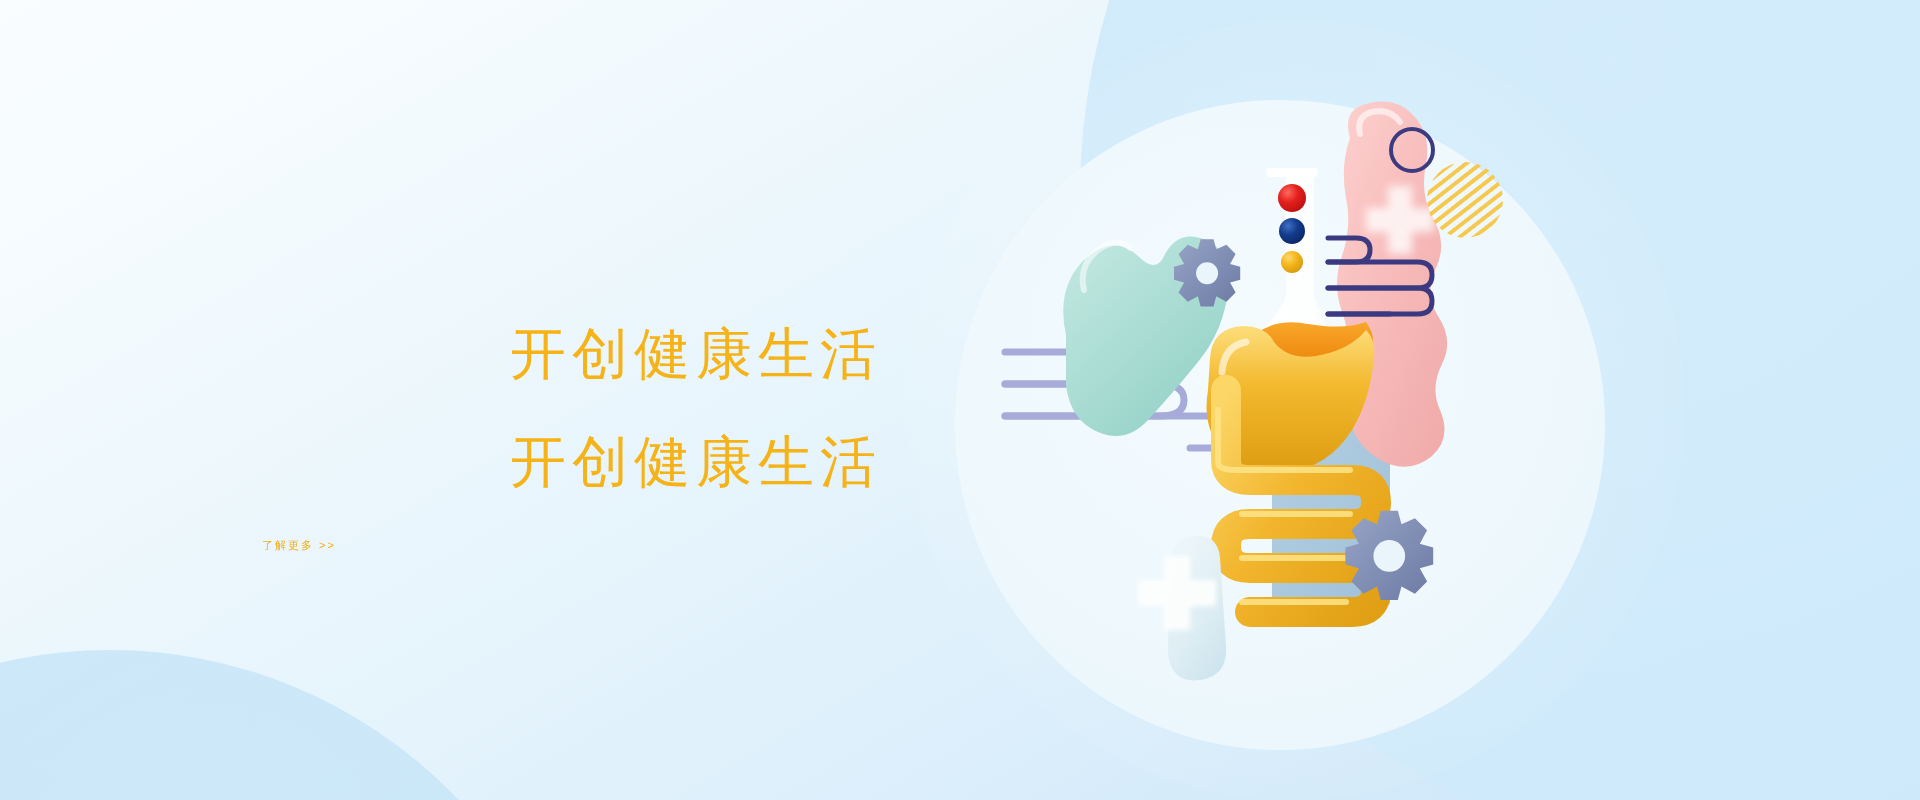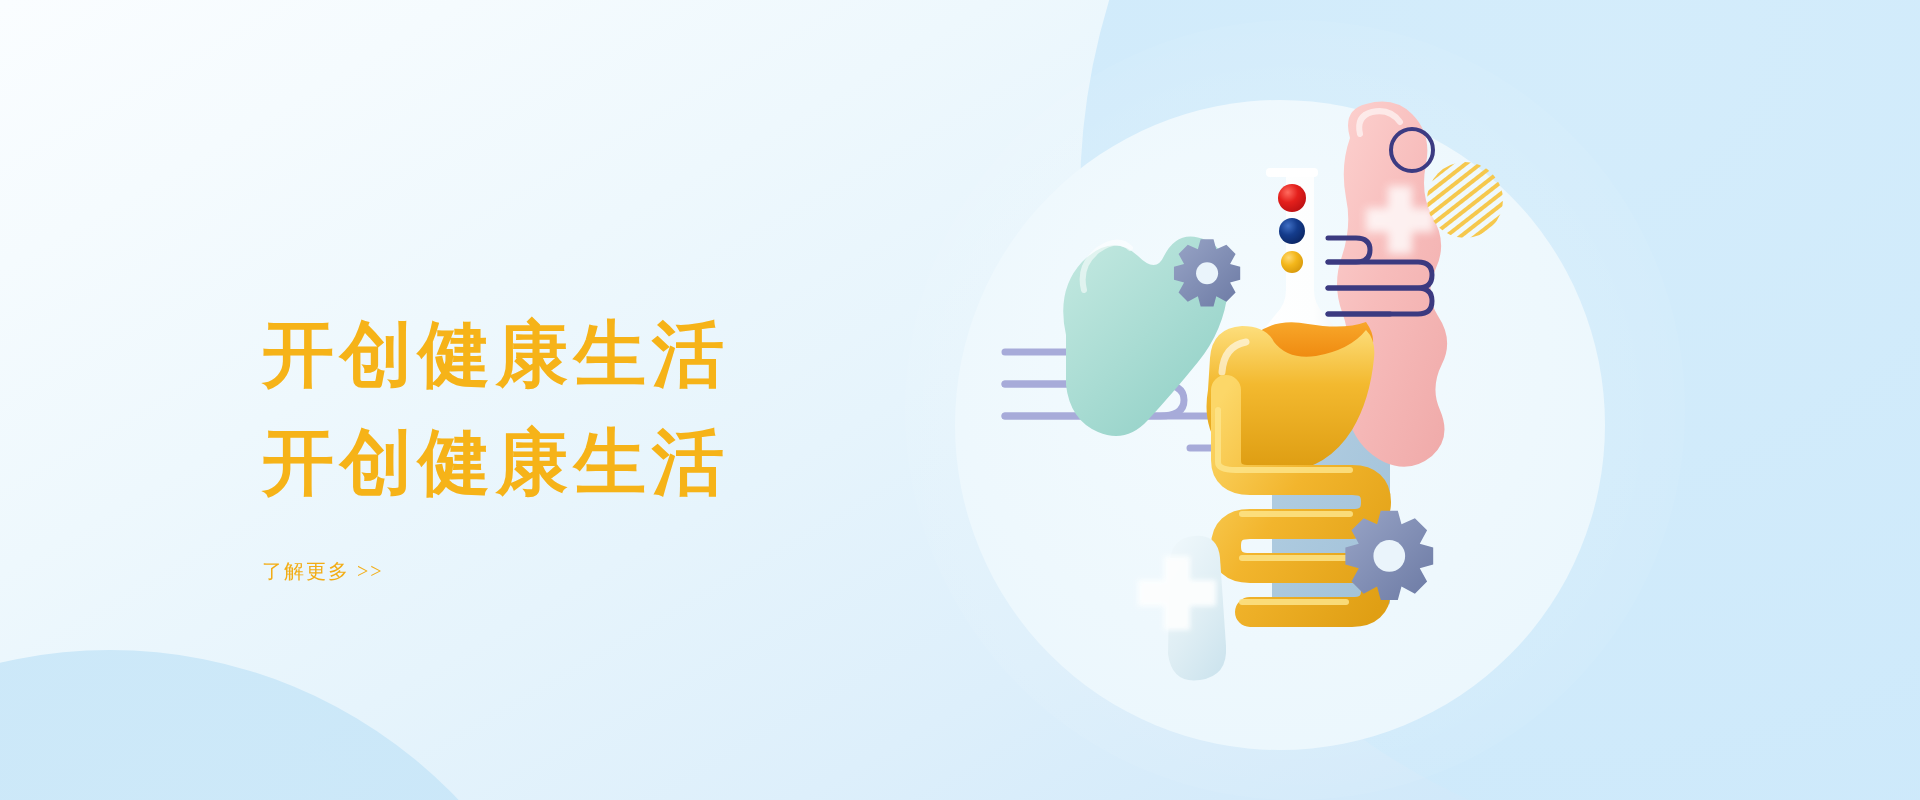--- a/index.html
+++ b/index.html
@@ -51,36 +51,36 @@
   }
 
   
   #copy{
     position:absolute;
     left:262px; top:300px;
     width:620px;
   }
   .headline{
     color:#f6b318;
-    font-size:72px;
-    font-weight:bold;
+    font-size:56px;
+    font-weight:normal;
     letter-spacing:6px;
     line-height:108px;
     white-space:nowrap;
+    text-align:right;
   }
   #cta{
-    margin-top:42px;
+    margin-top:22px;
     display:inline-block;
     color:#f2ad16;
-    font-size:20px;
+    font-size:11px;
     letter-spacing:2px;
     text-decoration:none;
     cursor:pointer;
     white-space:nowrap;
-    font-family:Liberation Serif, serif;
   }
 
   
   #art{
     position:absolute;
     left:1060px; top:90px;
     width:520px; height:650px;
   }
   #art svg{ display:block; width:100%; height:100%; overflow:visible; }
 </style>

